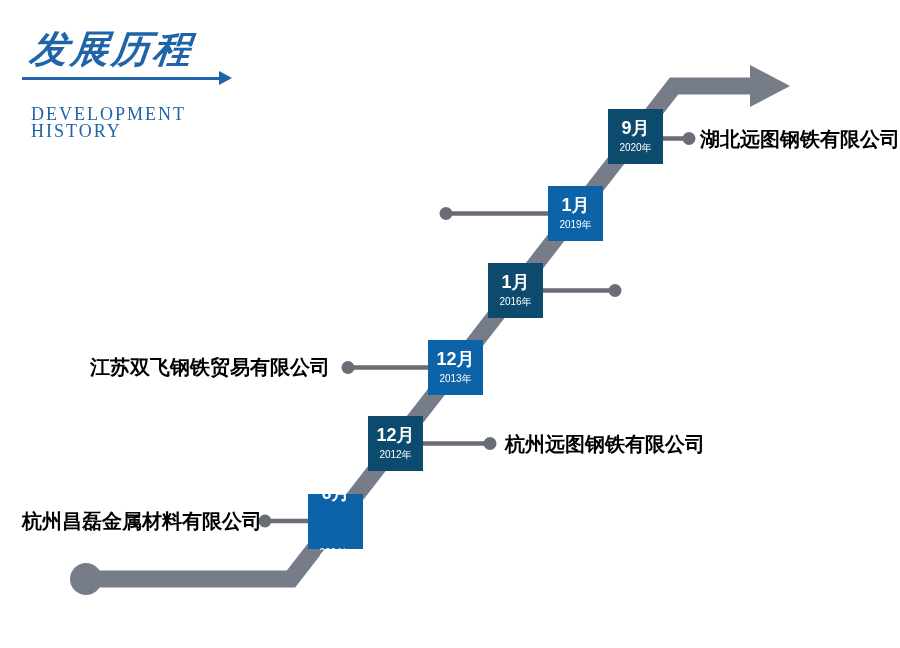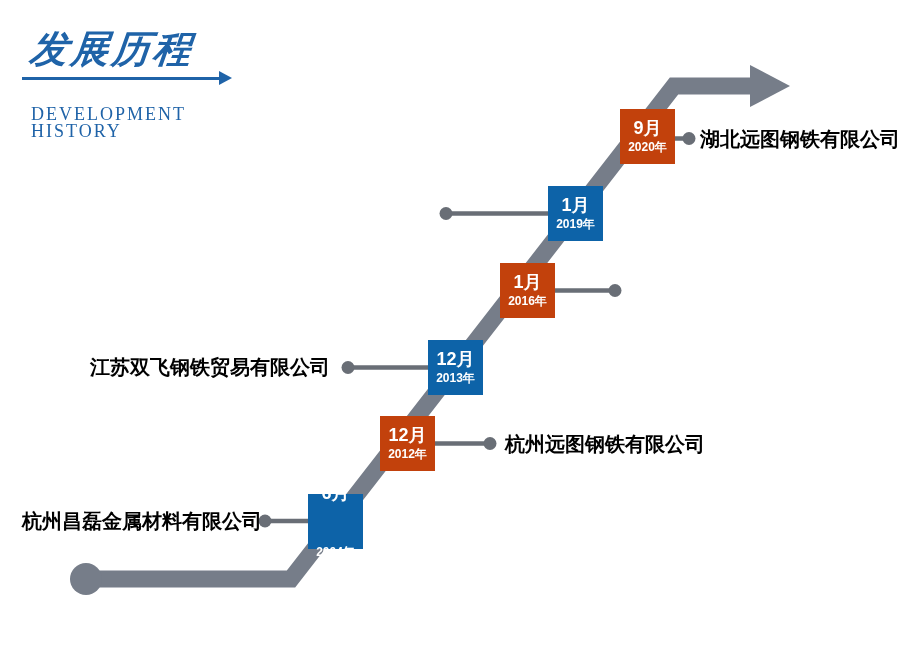--- a/index.html
+++ b/index.html
@@ -31,23 +31,23 @@
   }
   
   .timeline-svg{position:absolute;left:0;top:0;z-index:1;}
   
   .milestone{
     position:absolute;width:55px;height:55px;z-index:2;
     display:flex;flex-direction:column;align-items:center;justify-content:center;
     color:#ffffff;text-align:center;
   }
   .milestone.blue{background:#0d63a8;}
-  .milestone.red{background:#c2410c;margin-left:12px;}
+  .milestone.red{background:#0c4a6e;}
   .milestone .month{font-size:18px;font-weight:bold;line-height:21px;}
-  .milestone .year{font-size:12px;font-weight:bold;line-height:17px;}
+  .milestone .year{font-size:10px;font-weight:normal;line-height:17px;}
   
   .company{
     position:absolute;z-index:2;font-size:20px;line-height:22px;
     font-weight:600;color:#000000;white-space:nowrap;
   }
 </style>
 </head>
 <body>
 
 <div class="stage">

